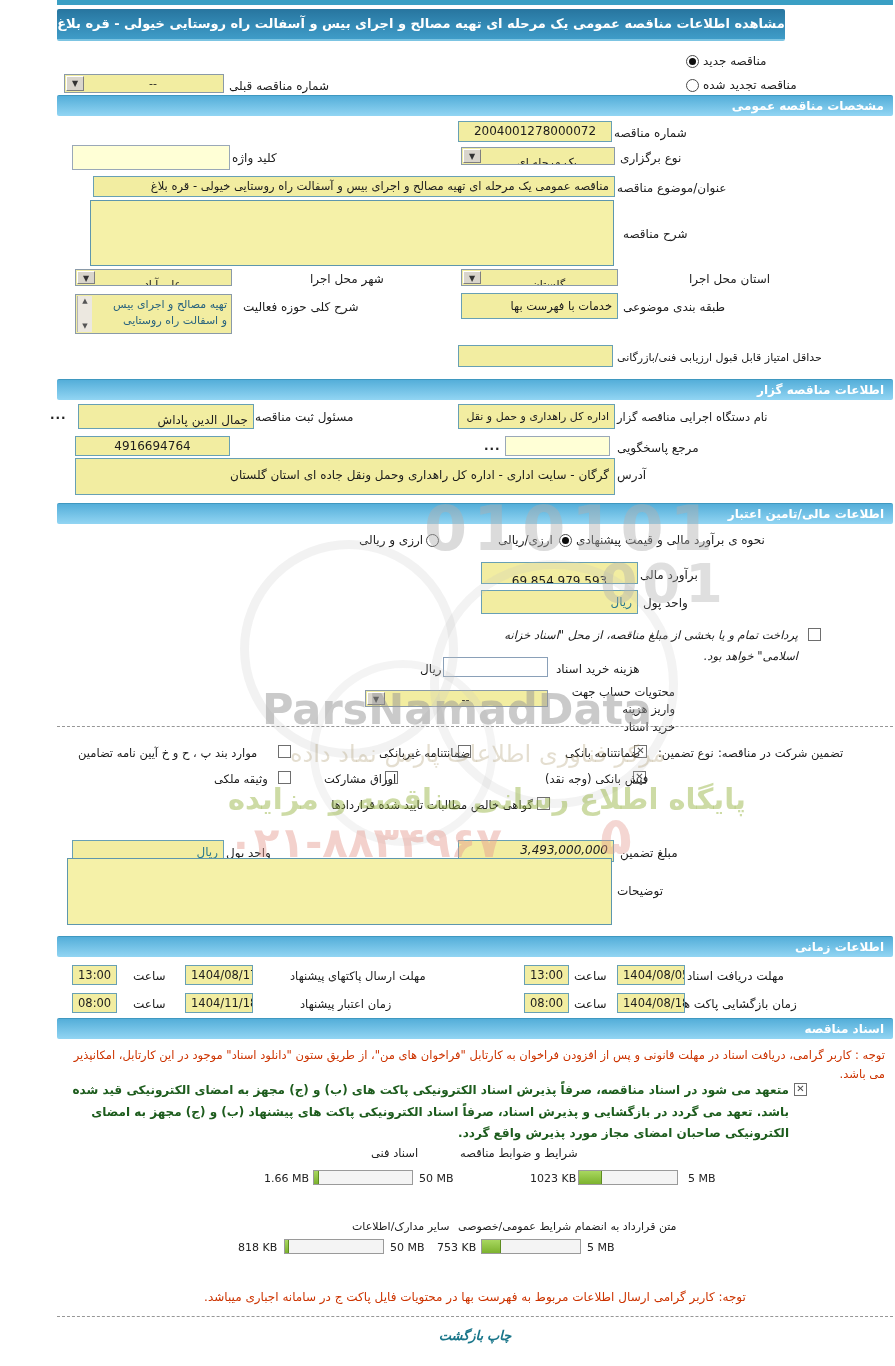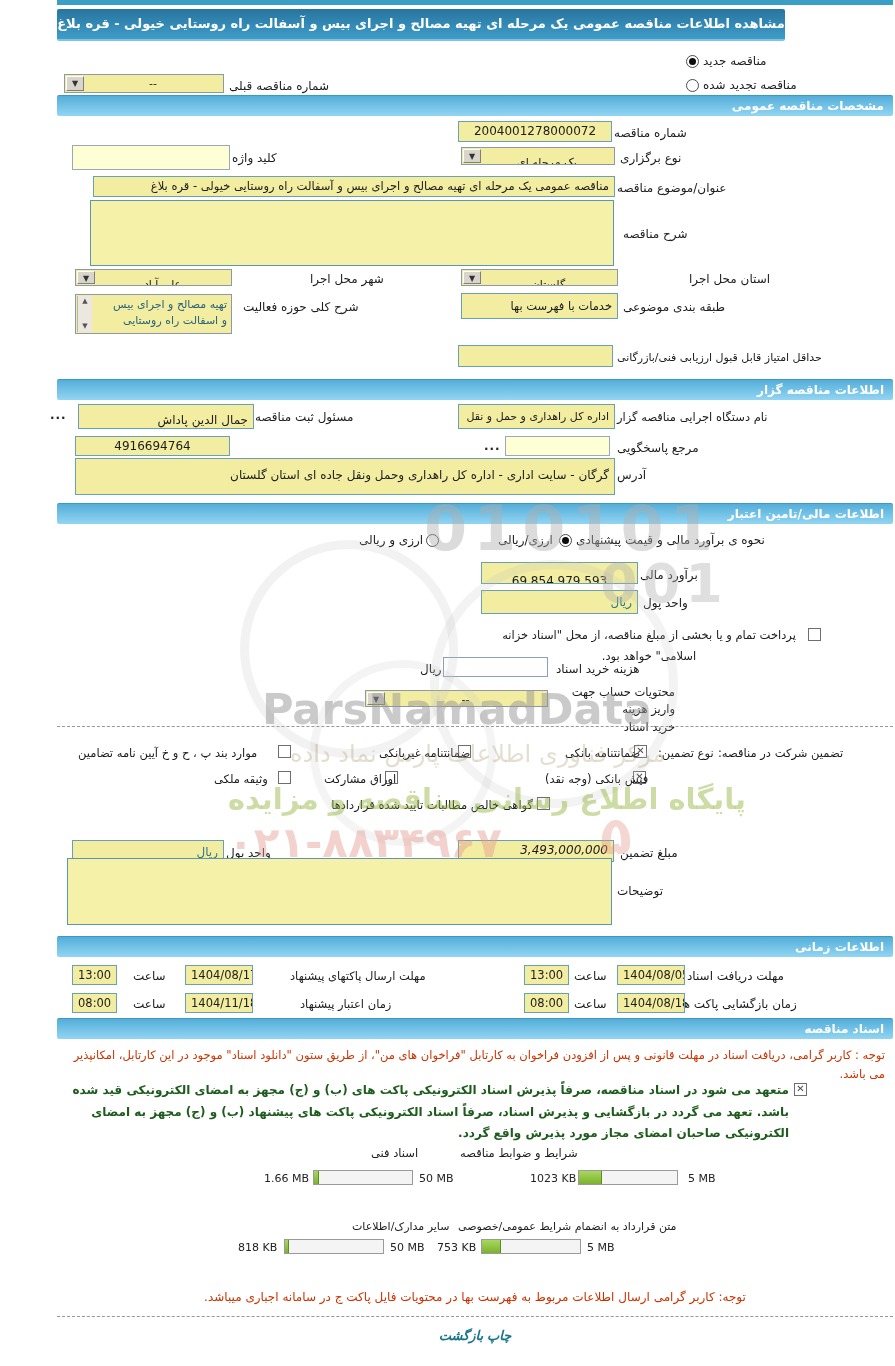--- a/index.html
+++ b/index.html
@@ -163,21 +163,21 @@
   <div class="field" style="left:481px;top:562px;width:157px;height:22px;">
     <span class="val center ltr" style="padding-top:11px;">69,854,979,593</span>
   </div>
 
   <span class="lbl" style="left:643px;top:596px;">واحد پول</span>
   <div class="field" style="left:481px;top:590px;width:157px;height:24px;">
     <span class="val right teal-text" style="padding-top:4px;">ریال</span>
   </div>
 
   <span class="cb" style="left:808px;top:628px;"></span>
-  <div class="lbl f115" style="left:480px;top:625px;width:338px;white-space:normal;text-align:center;line-height:1.8;">پرداخت تمام و یا بخشی از مبلغ مناقصه، از محل "اسناد خزانه اسلامی" خواهد بود.</div>
+  <div class="lbl f115" style="left:460px;top:625px;width:338px;white-space:normal;text-align:right;line-height:1.8;font-style:italic;">پرداخت تمام و یا بخشی از مبلغ مناقصه، از محل "اسناد خزانه اسلامی" خواهد بود.</div>
 
   <span class="lbl" style="left:556px;top:662px;">هزینه خرید اسناد</span>
   <div class="field white-field" style="left:443px;top:657px;width:105px;height:20px;">
     <span class="val"></span>
   </div>
   <span class="lbl" style="left:420px;top:662px;">ریال</span>
 
   <div class="lbl f115" style="left:545px;top:684px;width:130px;white-space:normal;text-align:right;line-height:1.5;">
     <div>محتویات حساب جهت واریز هزینه</div>
     <div>خرید اسناد</div>

